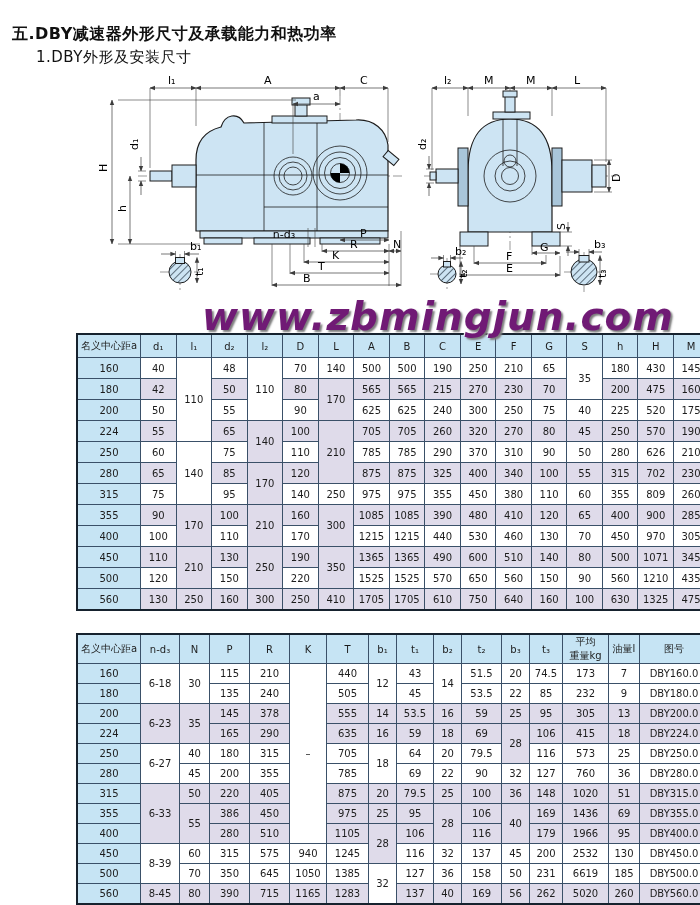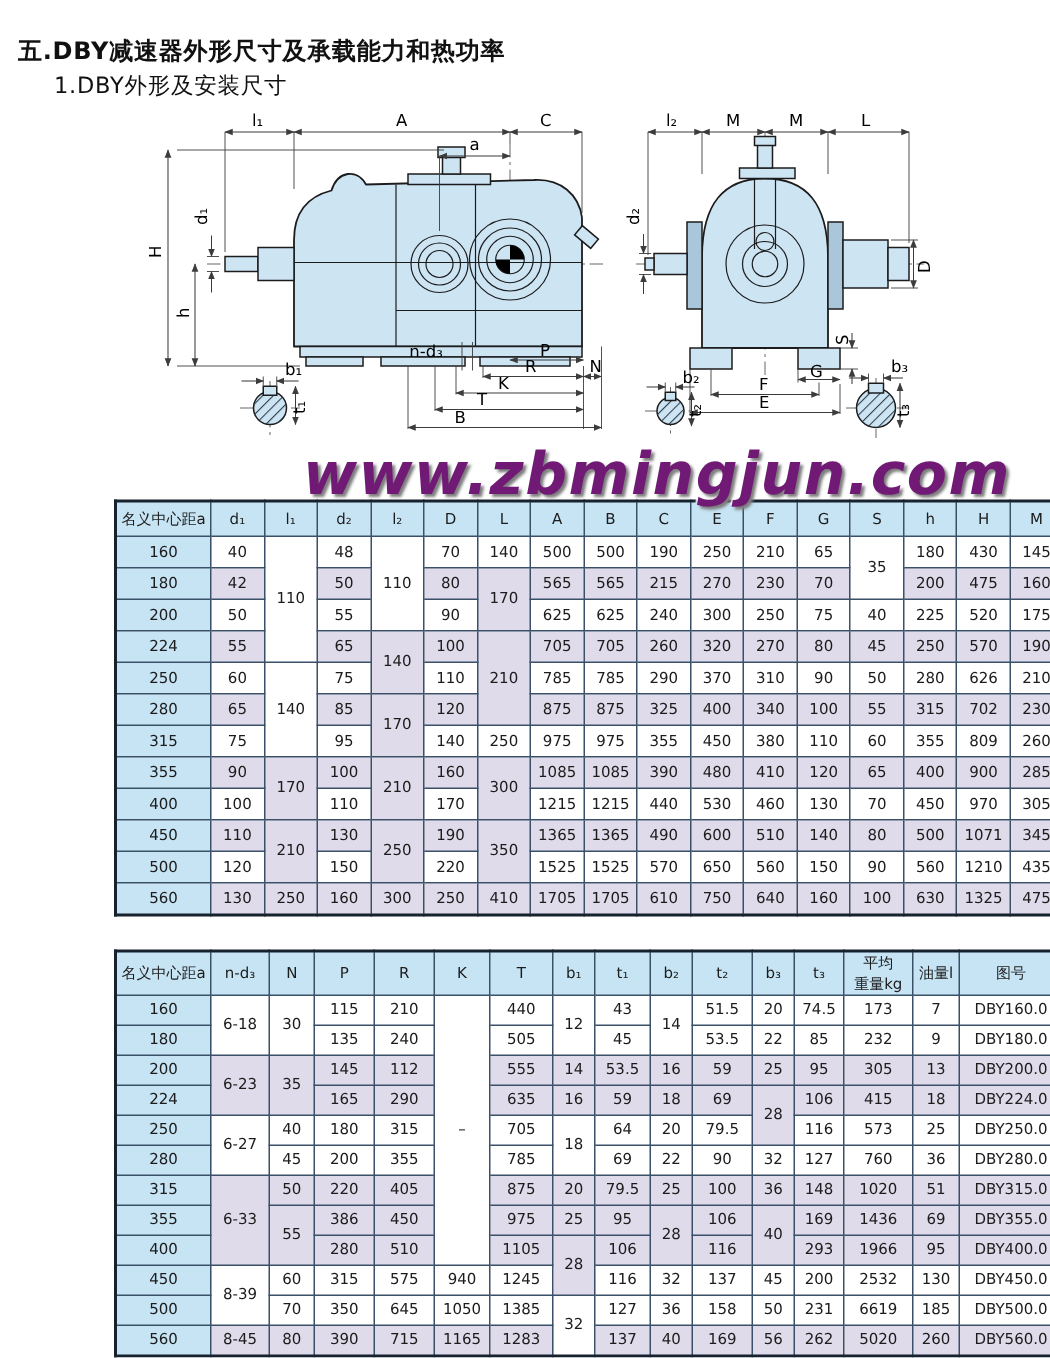--- a/index.html
+++ b/index.html
@@ -560,21 +560,21 @@
         <td class="s-w">85</td>
         <td class="s-w">232</td>
         <td class="s-w">9</td>
         <td class="s-w">DBY180.0</td>
       </tr>
       <tr>
         <td class="c0">200</td>
         <td rowspan="2" class="s-l">6-23</td>
         <td rowspan="2" class="s-l">35</td>
         <td class="s-l">145</td>
-        <td class="s-l">112</td>
+        <td class="s-l">378</td>
         <td class="s-l">555</td>
         <td class="s-l">14</td>
         <td class="s-l">53.5</td>
         <td class="s-l">16</td>
         <td class="s-l">59</td>
         <td class="s-l">25</td>
         <td class="s-l">95</td>
         <td class="s-l">305</td>
         <td class="s-l">13</td>
         <td class="s-l">DBY200.0</td>
@@ -659,21 +659,21 @@
         <td class="s-l">DBY355.0</td>
       </tr>
       <tr>
         <td class="c0">400</td>
         <td class="s-l">280</td>
         <td class="s-l">510</td>
         <td class="s-l">1105</td>
         <td rowspan="2" class="s-l">28</td>
         <td class="s-l">106</td>
         <td class="s-l">116</td>
-        <td class="s-l">293</td>
+        <td class="s-l">179</td>
         <td class="s-l">1966</td>
         <td class="s-l">95</td>
         <td class="s-l">DBY400.0</td>
       </tr>
       <tr>
         <td class="c0">450</td>
         <td rowspan="2" class="s-w">8-39</td>
         <td class="s-w">60</td>
         <td class="s-w">315</td>
         <td class="s-w">575</td>

